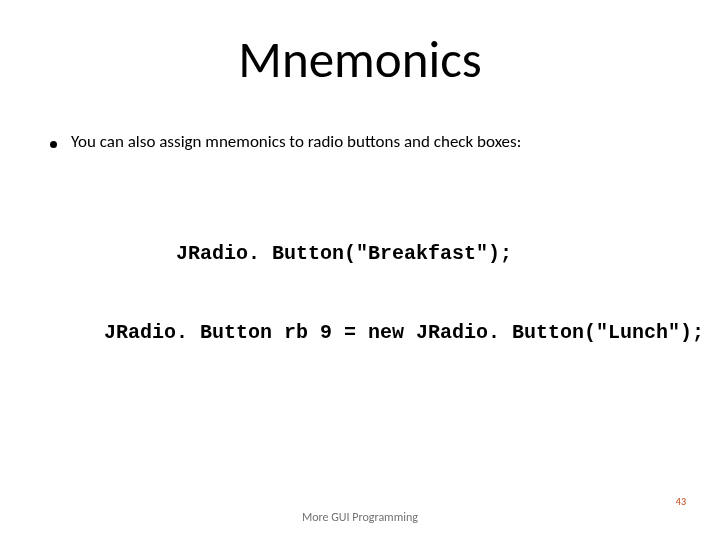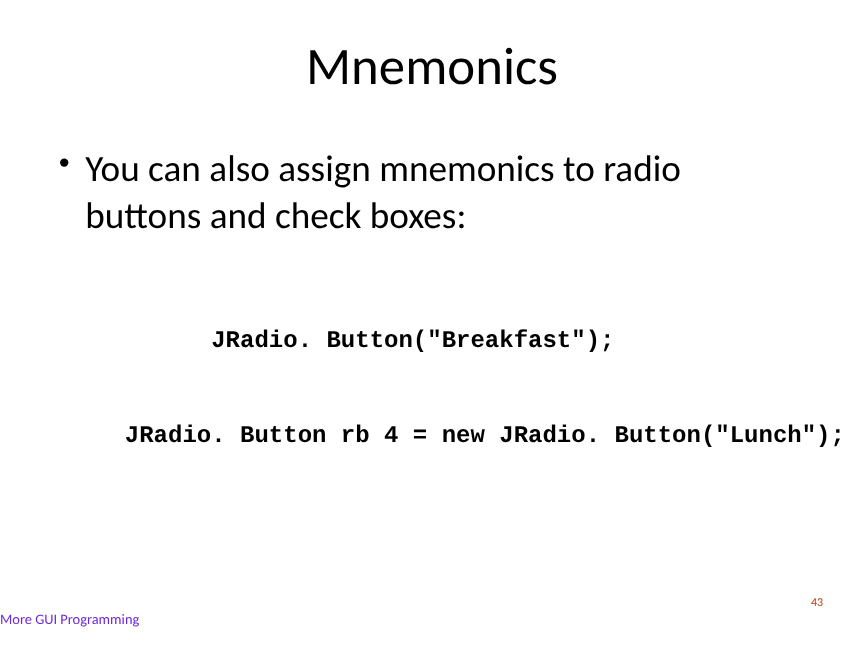--- a/index.html
+++ b/index.html
@@ -1,39 +1,39 @@
 <!DOCTYPE html>
 <html><head>
 <meta charset="utf-8">
 <style>
   * { margin: 0; padding: 0; box-sizing: border-box; }
   html, body { width: 720px; height: 540px; background: #fff; font-family: Calibri, "Segoe UI", Arial, sans-serif; color: #000; }
   .slide { position: relative; width: 720px; height: 540px; padding: 28px 50px 0 50px; }
-  .title { text-align: center; font-size: 44px; font-weight: 400; margin-bottom: 40px; }
-  .bullet { display: flex; align-items: flex-start; font-size: 31px; line-height: 1.25; margin-bottom: 20px; }
+  .title { text-align: center; font-size: 51px; font-weight: 400; margin-bottom: 40px; }
+  .bullet { display: flex; align-items: flex-start; font-size: 17px; line-height: 1.25; margin-bottom: 36px; }
   .bullet .dot { width: 7px; height: 7px; border-radius: 50%; background: #000; margin-top: 10px; margin-right: 14px; flex: 0 0 auto; }
   .bullet .txt { flex: 1; }
   .code { font-family: "Courier New", monospace; font-size: 20px; line-height: 1.32; font-weight: bold; margin-left: 54px; white-space: pre; }
-  .footer-center { position: absolute; bottom: 16px; left: 0; right: 0; text-align: left; font-size: 12px; color: #6d28d9; }
+  .footer-center { position: absolute; bottom: 16px; left: 0; right: 0; text-align: center; font-size: 12px; color: #737373; }
   .footer-right { position: absolute; bottom: 32px; right: 34px; font-size: 10px; color: #c2410c; }
 </style>
 </head>
 <body>
 
 <div class="slide">
   <h1 class="title">Mnemonics</h1>
 
   <div class="bullet">
     <span class="dot"></span>
     <span class="txt">You can also assign mnemonics to radio buttons and check boxes:</span>
   </div>
 
   <div class="code">
     <div>      JRadio. Button("Breakfast");</div>
-    <div>JRadio. Button rb 4 = new JRadio. Button("Lunch");</div>
+    <div>JRadio. Button rb 9 = new JRadio. Button("Lunch");</div>
     
     
     
     
     
   </div>
 
   <div class="footer-center">More GUI Programming</div>
   <div class="footer-right">43</div>
 </div>

